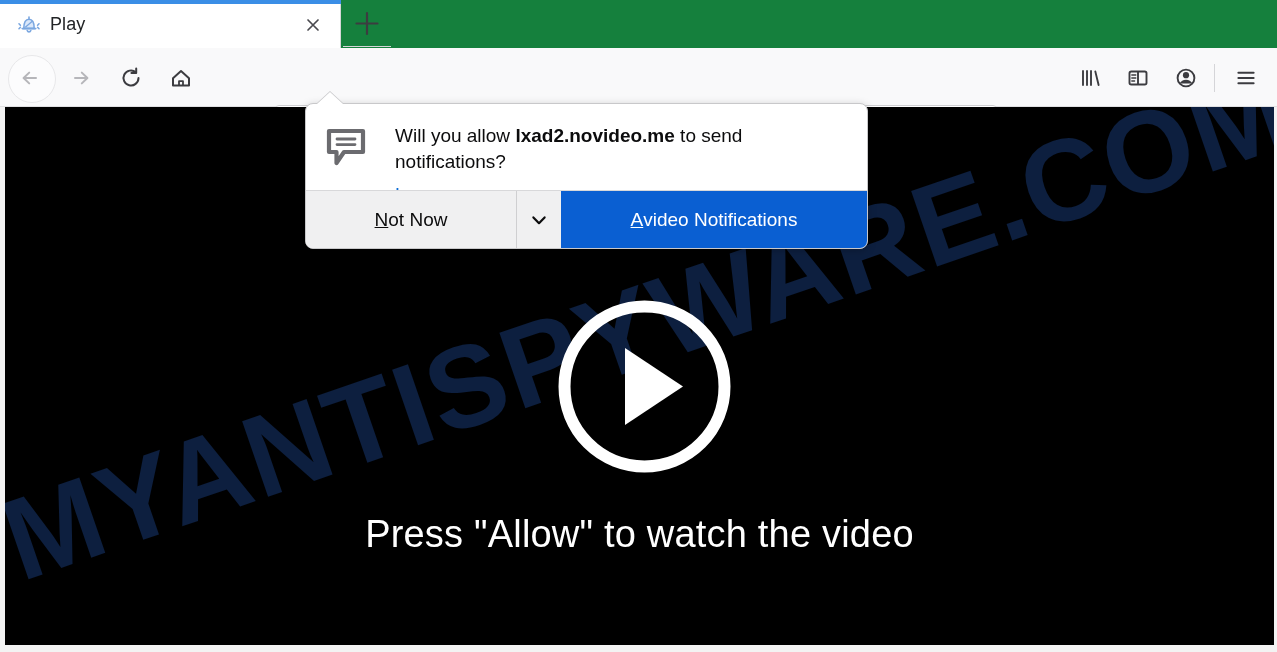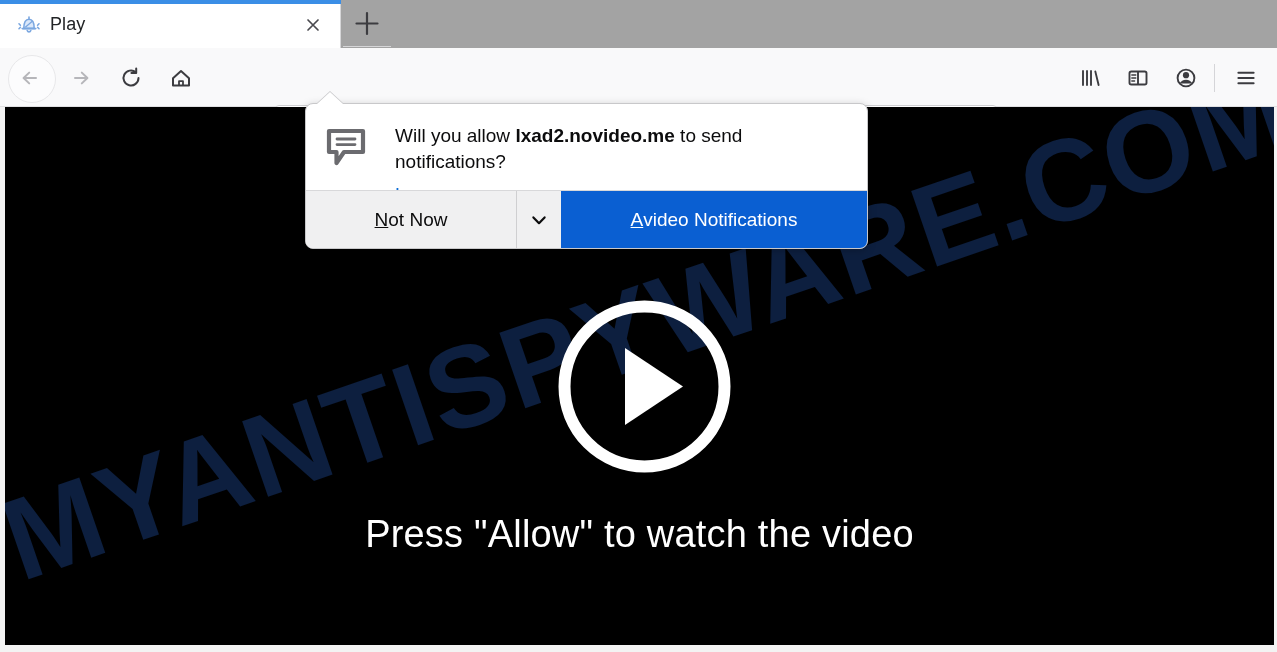--- a/index.html
+++ b/index.html
@@ -20,21 +20,21 @@
     height: 652px;
     background: #f9f9fa;
     overflow: hidden;
   }
 
   
   .tabstrip {
     position: absolute;
     left: 0; top: 0;
     width: 1277px; height: 48px;
-    background: #a3a3a3;
+    background: #15803d;
   }
   .tab {
     position: absolute;
     left: 0; top: 0;
     width: 341px; height: 48px;
     background: #ffffff;
     box-sizing: border-box;
     border-right: 1px solid #d6d6d8;
   }
   .tab-topline {

